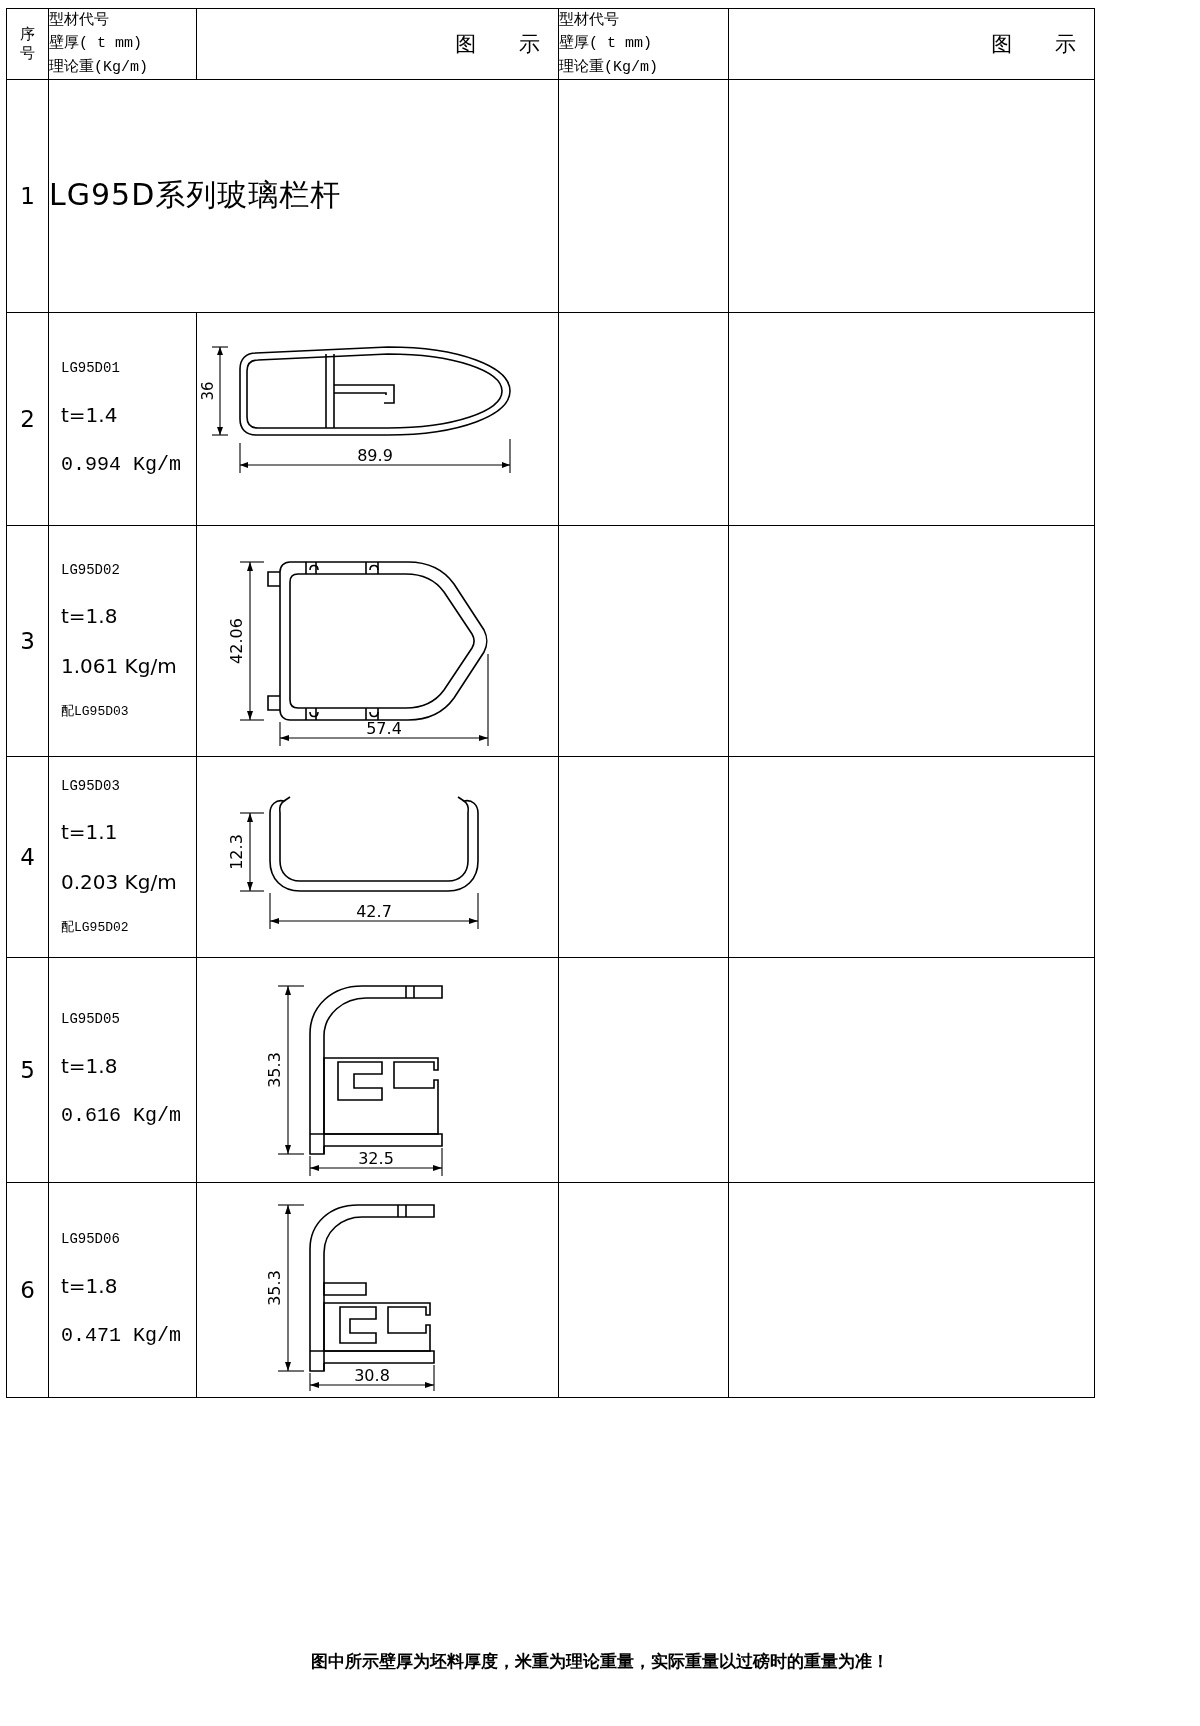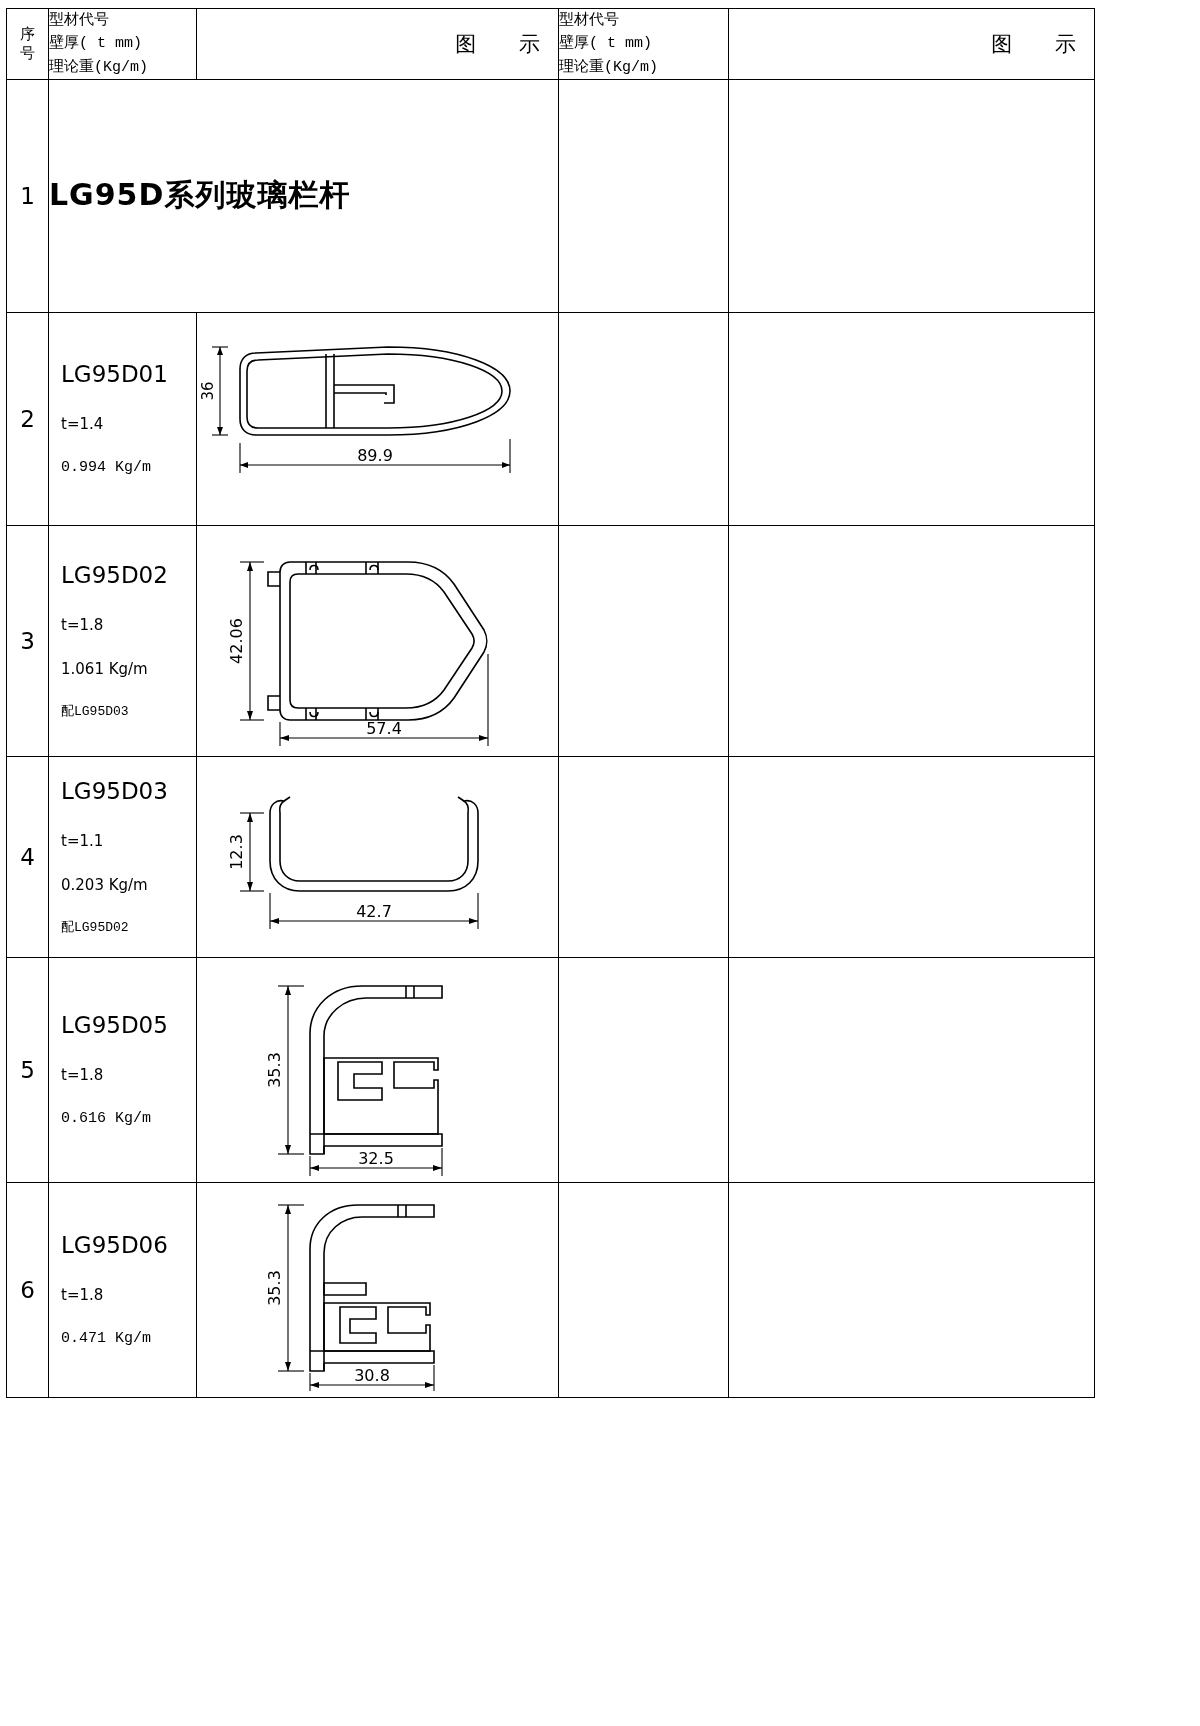--- a/index.html
+++ b/index.html
@@ -48,33 +48,33 @@
     font-size:21px;
     letter-spacing:18px;
     padding-left:18px;
   }
   .rowno{
     text-align:center;
     font-size:23px;
   }
   .title-cell{
     font-size:30px;
-    font-weight:bold;
+    font-weight:normal;
     letter-spacing:1px;
     padding-left:48px;
     height:232px;
   }
   .codecell{
     font-size:16px;
     line-height:1.2;
     padding:14px 0 14px 12px;
     height:100%;
   }
-  .codecell .cname{font-size:23px;display:block;margin-bottom:26px;}
-  .codecell .cline{display:block;margin-bottom:26px;font-size:15px;}
+  .codecell .cname{font-size:14px;display:block;margin-bottom:26px;font-family:Liberation Mono, monospace;}
+  .codecell .cline{display:block;margin-bottom:26px;font-size:20px;}
   .codecell .cline:last-child{margin-bottom:0;font-family:Liberation Mono, monospace;}
   .codecell .cmatch{font-size:13px;}
   .figcell{padding:0;}
   .figwrap{position:relative;width:100%;}
   .figwrap svg{display:block;margin:0 auto;}
   .empty{height:100%;}
   .footer{
     position:absolute;
     left:0;top:1650px;
     width:1200px;
@@ -384,13 +384,14 @@
             </svg>
           </div>
         </td>
         <td class="empty"></td>
         <td class="empty"></td>
       </tr>
 
     </tbody>
   </table>
 
+  <div class="footer">图中所示壁厚为坯料厚度，米重为理论重量，实际重量以过磅时的重量为准！</div>
 </div>
 
 </body></html>

